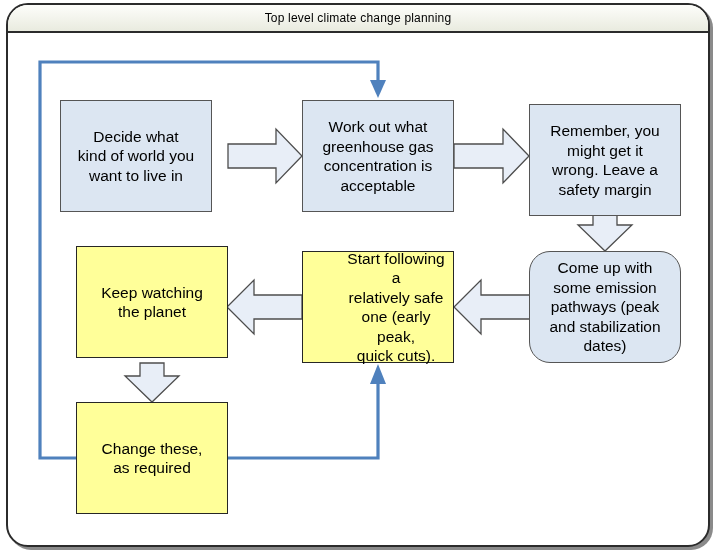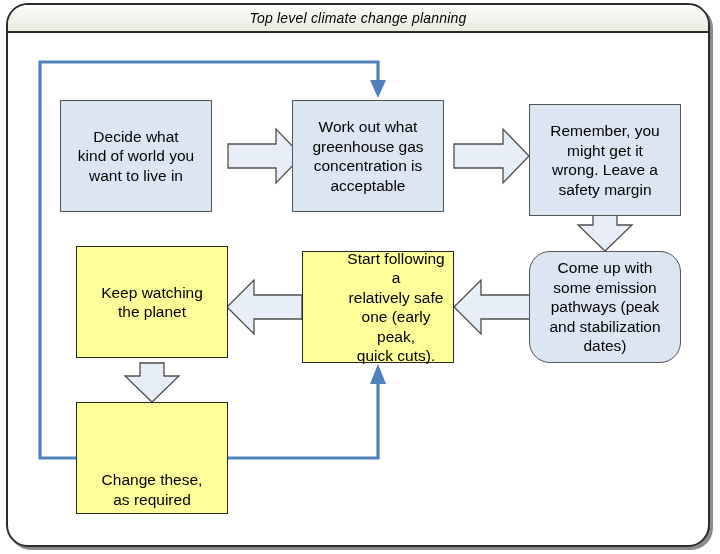--- a/index.html
+++ b/index.html
@@ -27,21 +27,21 @@
     box-sizing:border-box;
   }
   .titlebar{
     position:absolute;left:0;top:0;right:0;height:26px;
     border-bottom:2px solid var(--frame_border);
     border-radius:20px 20px 0 0;
     background:linear-gradient(to bottom,var(--titlebar_top),var(--titlebar_bottom));
     display:flex;align-items:center;justify-content:center;
   }
   .titlebar .title{
-    font-size:14px;line-height:14px;letter-spacing:0.2px;font-style:italic;
+    font-size:12px;line-height:14px;letter-spacing:0.2px;
   }
   svg.connector-layer{
     position:absolute;left:0;top:0;width:720px;height:554px;
     pointer-events:none;
   }
   .node{
     position:absolute;width:152px;height:112px;
     box-sizing:border-box;
     display:flex;align-items:center;justify-content:center;
     text-align:center;
@@ -75,21 +75,21 @@
   <polygon points="370,80 386,80 378,98" style="fill:var(--connector_blue)"></polygon>
   <polyline points="228,458 378,458 378,382" style="fill:none;stroke:var(--connector_blue);stroke-width:3.2;stroke-linejoin:miter"></polyline>
   <polygon points="370,384 386,384 378,364" style="fill:var(--connector_blue)"></polygon>
 </svg>
 
 <div class="node node-blue" style="left:60px;top:100px;">
   <span class="node-label">Decide what
 kind of world you
 want to live in</span>
 </div>
-<div class="node node-blue" style="left:292px;top:100px;">
+<div class="node node-blue" style="left:302px;top:100px;">
   <span class="node-label">Work out what
 greenhouse gas
 concentration is
 acceptable</span>
 </div>
 <div class="node node-blue" style="left:529px;top:104px;">
   <span class="node-label">Remember, you
 might get it
 wrong. Leave a
 safety margin</span>
@@ -104,16 +104,16 @@
 <div class="node node-yellow" style="left:302px;top:251px;padding-left:41px;">
   <span class="node-label">Start following a
 relatively safe
 one (early peak,
 quick cuts).</span>
 </div>
 <div class="node node-yellow" style="left:76px;top:246px;">
   <span class="node-label">Keep watching
 the planet</span>
 </div>
-<div class="node node-yellow" style="left:76px;top:402px;align-items:flex-end;">
+<div class="node node-yellow" style="left:76px;top:402px;">
   <span class="node-label">Change these,
 as required</span>
 </div>
 
 </body></html>

